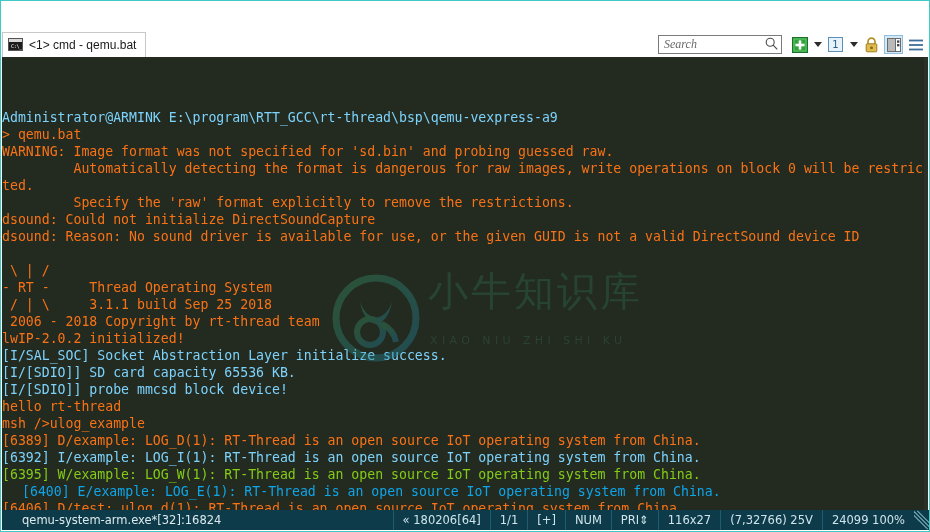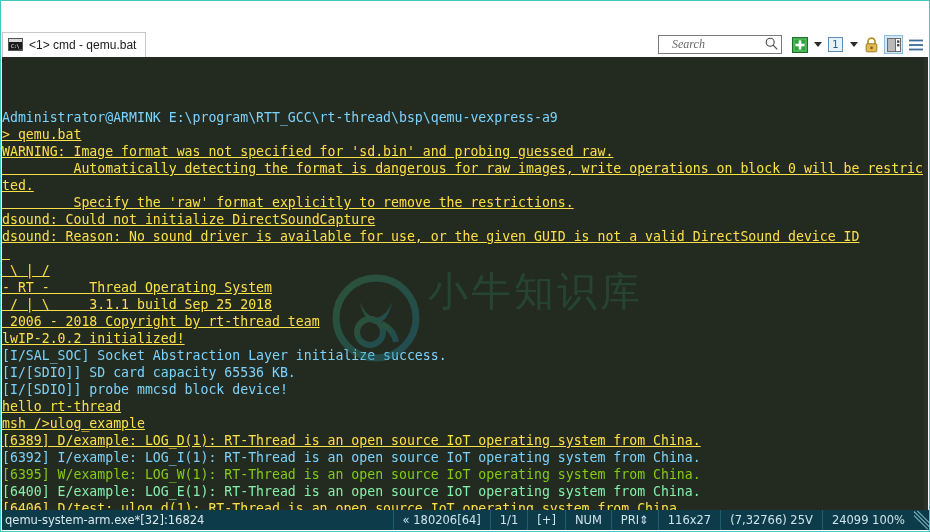--- a/index.html
+++ b/index.html
@@ -93,21 +93,21 @@
   .toolbar {
     position: absolute; right: 4px; top: 31px;
     height: 25px;
     display: flex; align-items: center; gap: 3px;
   }
   .searchbox {
     width: 124px; height: 19px;
     border: 1px solid #7b7b7b;
     background: #ffffff;
     display: flex; align-items: center;
-    padding: 0 3px 0 13px;
+    padding: 0 3px 0 5px;
     margin-right: 5px;
   }
   .searchbox input {
     border: 0; outline: 0; flex: 1 1 auto;
     font-family: "Liberation Serif", serif;
     font-style: italic;
     font-size: 12px;
     color: #5a5a5a;
     background: transparent;
     width: 10px;
@@ -131,23 +131,23 @@
     background: #232a20;
     overflow: hidden;
     font-family: "DejaVu Sans Mono", monospace;
     font-size: 13.2px;
     line-height: 17px;
     white-space: pre;
     padding-top: 1px;
   }
   .terminal .line { height: 17px; }
   .c-green  { color: #7dd3fc; }
-  .c-white  { color: #fde047; text-decoration: underline; }
+  .c-white  { color: #f97316; }
   .c-yellow { color: #84cc16; }
-  .c-red    { color: #86efac; }
+  .c-red    { color: #0ea5e9; margin-left: 20px; }
 
   
   .watermark {
     position: absolute; left: 328px; top: 212px;
     width: 300px; height: 98px;
     pointer-events: none;
     opacity: 0.40;
   }
   .wm-cn {
     position: absolute; left: 98px; top: 14px;
@@ -173,21 +173,21 @@
   .statusbar {
     position: absolute; left: 1px; bottom: 1px;
     width: 928px; height: 20px;
     background: #0d3b49;
     color: #b9d9e2;
     font-family: "DejaVu Sans", sans-serif;
     font-size: 11.5px;
     display: flex; align-items: center;
   }
   .sb-left {
-    padding-left: 3px;
+    padding-left: 20px;
     color: #dce9ee;
     white-space: nowrap;
   }
   .sb-right {
     margin-left: auto;
     display: flex; align-items: center;
     height: 20px;
     white-space: nowrap;
   }
   .sb-cell {
@@ -324,20 +324,21 @@
             <stop offset="0%" stop-color="#3a8f57"></stop>
             <stop offset="100%" stop-color="#1f7fa0"></stop>
           </linearGradient>
         </defs>
         <circle cx="46" cy="46" r="40" fill="none" stroke="url(#wmg)" stroke-width="7"></circle>
         <path d="M30 30 q5 14 16 16 q11 -2 16 -16 q-4 20 -16 22 q-12 -2 -16 -22 z" fill="url(#wmg)"></path>
         <circle cx="40" cy="60" r="13" fill="none" stroke="url(#wmg)" stroke-width="6"></circle>
         <path d="M52 52 q12 6 14 18" fill="none" stroke="url(#wmg)" stroke-width="6"></path>
       </svg>
       <div class="wm-cn">小牛知识库</div>
+      <div class="wm-en">XIAO NIU ZHI SHI KU</div>
     </div>
   <div class="line c-green">Administrator@ARMINK E:\program\RTT_GCC\rt-thread\bsp\qemu-vexpress-a9</div><div class="line c-white">&gt; qemu.bat</div><div class="line c-white">WARNING: Image format was not specified for 'sd.bin' and probing guessed raw.</div><div class="line c-white">         Automatically detecting the format is dangerous for raw images, write operations on block 0 will be restric</div><div class="line c-white">ted.</div><div class="line c-white">         Specify the 'raw' format explicitly to remove the restrictions.</div><div class="line c-white">dsound: Could not initialize DirectSoundCapture</div><div class="line c-white">dsound: Reason: No sound driver is available for use, or the given GUID is not a valid DirectSound device ID</div><div class="line c-white"> </div><div class="line c-white"> \ | /</div><div class="line c-white">- RT -     Thread Operating System</div><div class="line c-white"> / | \     3.1.1 build Sep 25 2018</div><div class="line c-white"> 2006 - 2018 Copyright by rt-thread team</div><div class="line c-white">lwIP-2.0.2 initialized!</div><div class="line c-green">[I/SAL_SOC] Socket Abstraction Layer initialize success.</div><div class="line c-green">[I/[SDIO]] SD card capacity 65536 KB.</div><div class="line c-green">[I/[SDIO]] probe mmcsd block device!</div><div class="line c-white">hello rt-thread</div><div class="line c-white">msh /&gt;ulog_example</div><div class="line c-white">[6389] D/example: LOG_D(1): RT-Thread is an open source IoT operating system from China.</div><div class="line c-green">[6392] I/example: LOG_I(1): RT-Thread is an open source IoT operating system from China.</div><div class="line c-yellow">[6395] W/example: LOG_W(1): RT-Thread is an open source IoT operating system from China.</div><div class="line c-red">[6400] E/example: LOG_E(1): RT-Thread is an open source IoT operating system from China.</div><div class="line c-white">[6406] D/test: ulog_d(1): RT-Thread is an open source IoT operating system from China.</div></div>
 
   <div class="scrollstrip"></div>
 
   <div class="statusbar">
     <div class="sb-left">qemu-system-arm.exe*[32]:16824</div>
     <div class="sb-right" id="sb-right">
         <div class="sb-cell">« 180206[64]</div>
         <div class="sb-cell">1/1</div>

